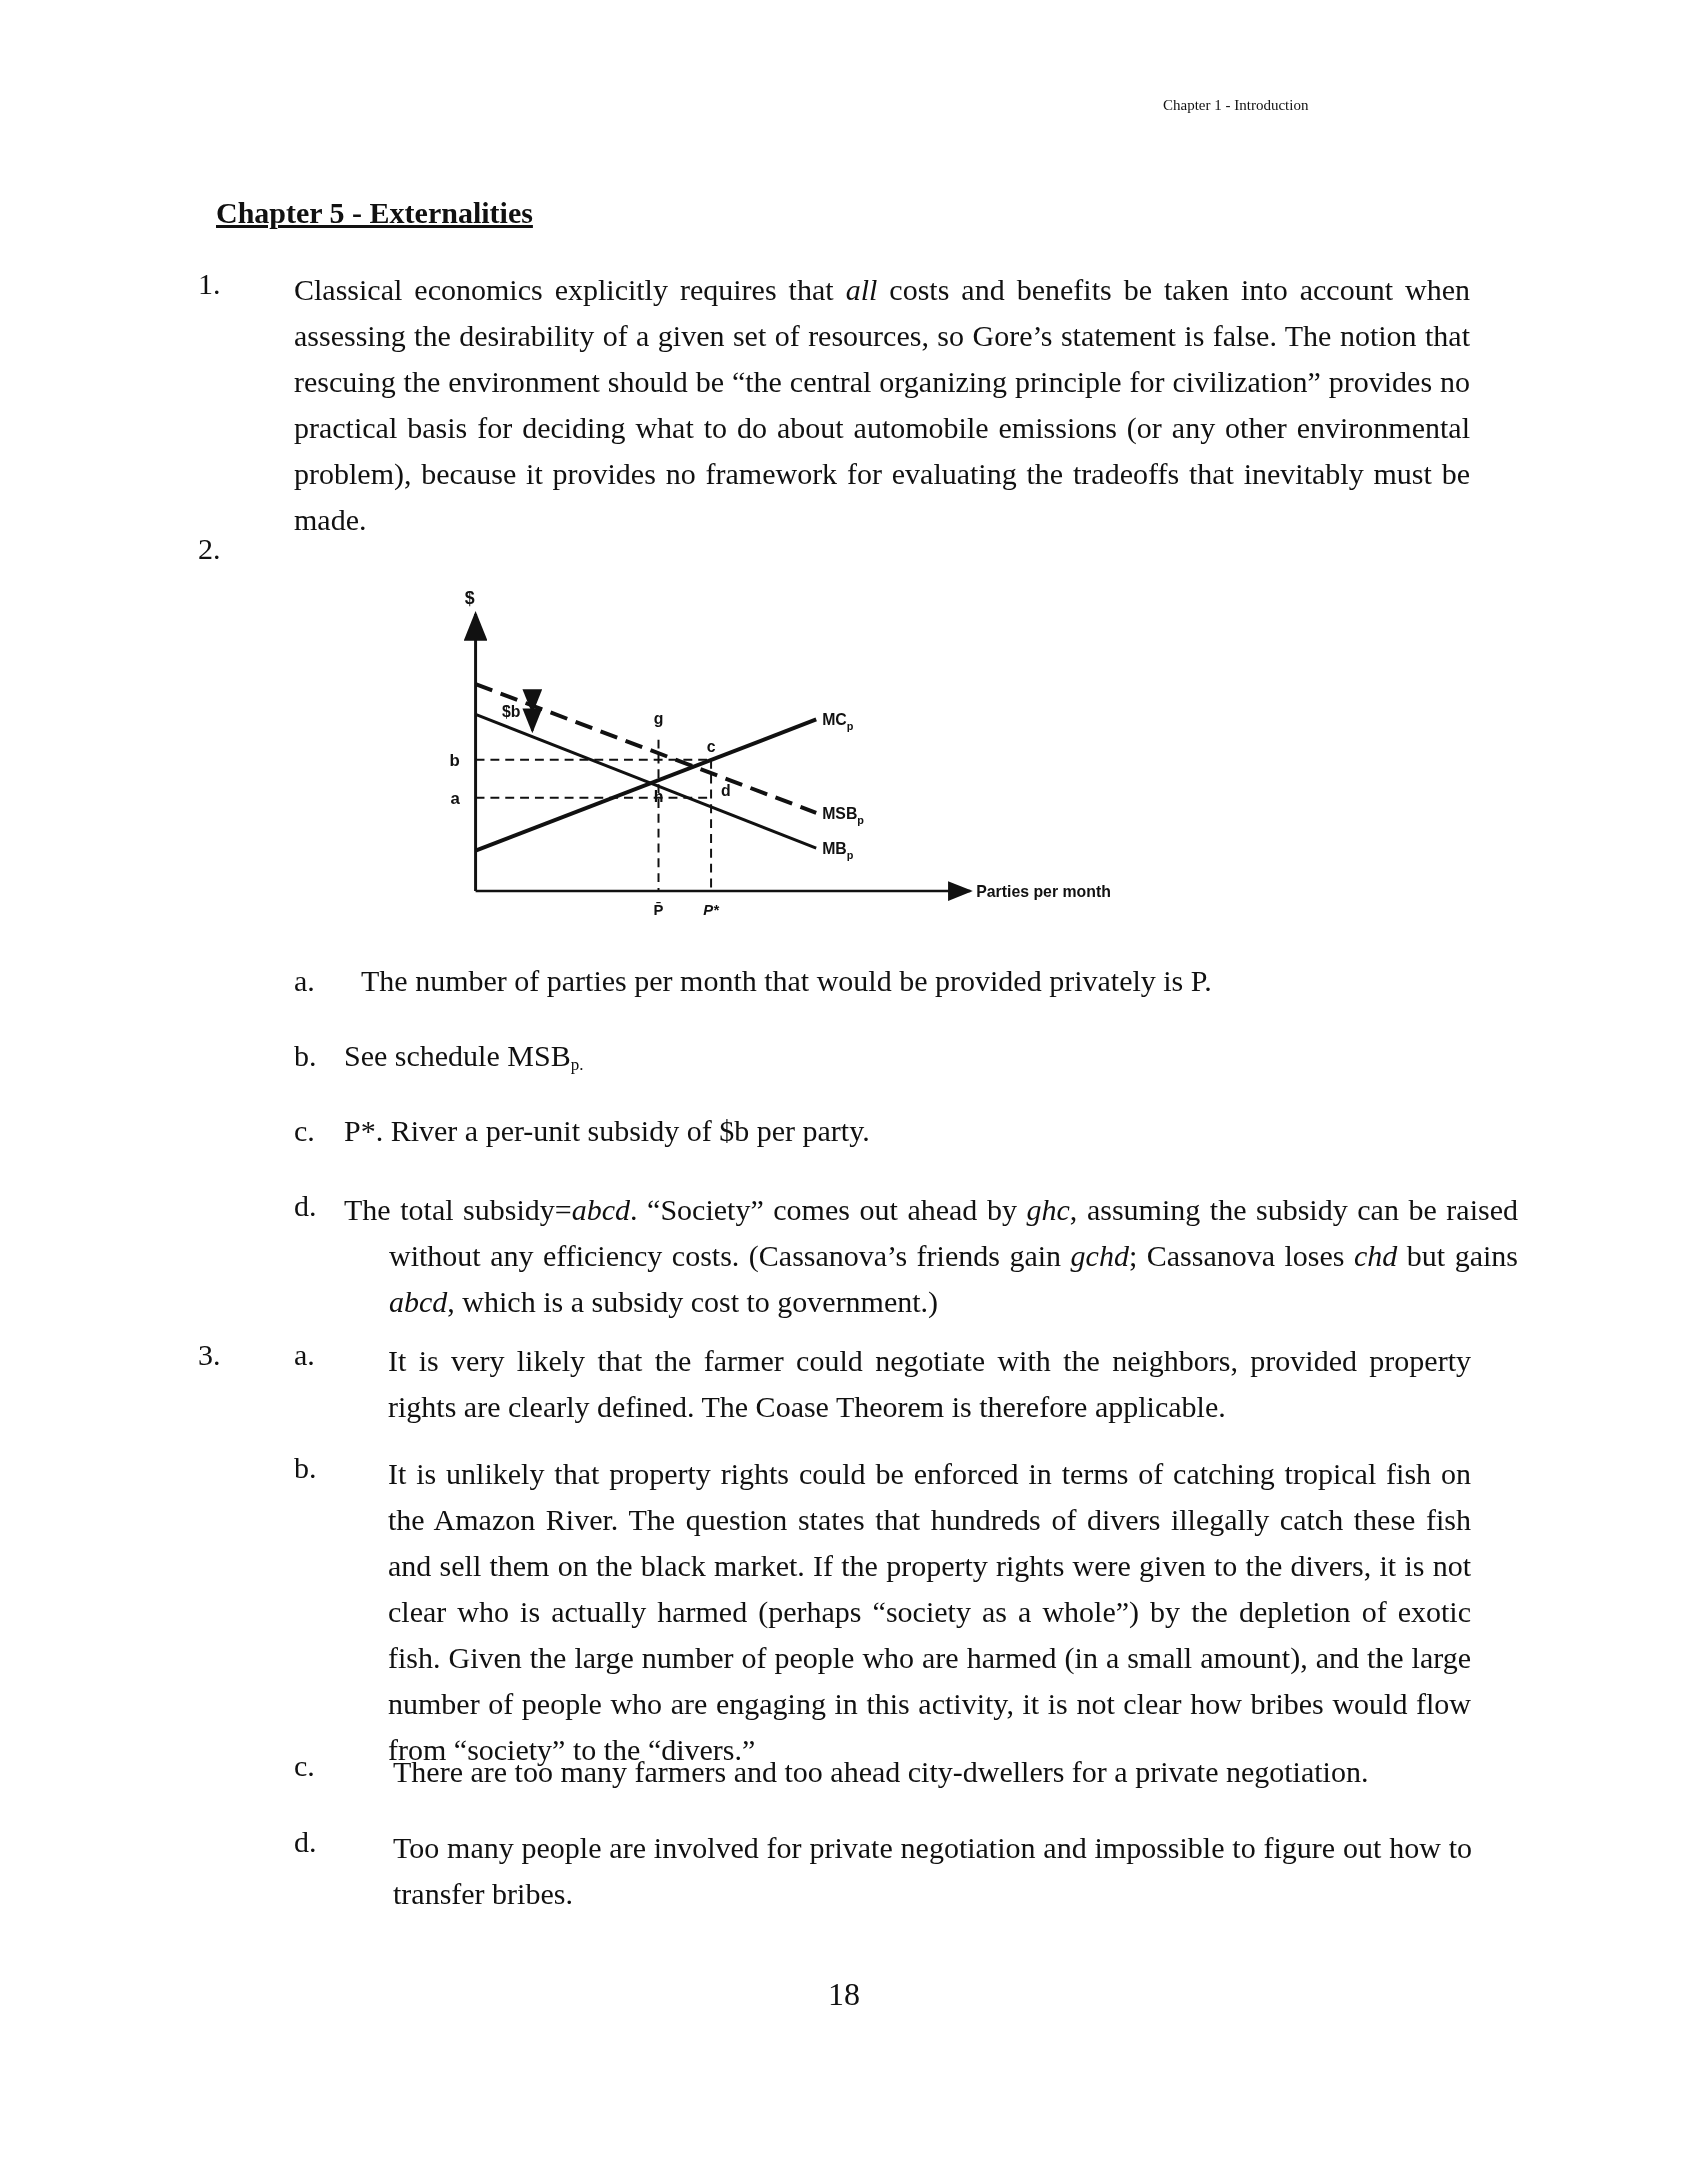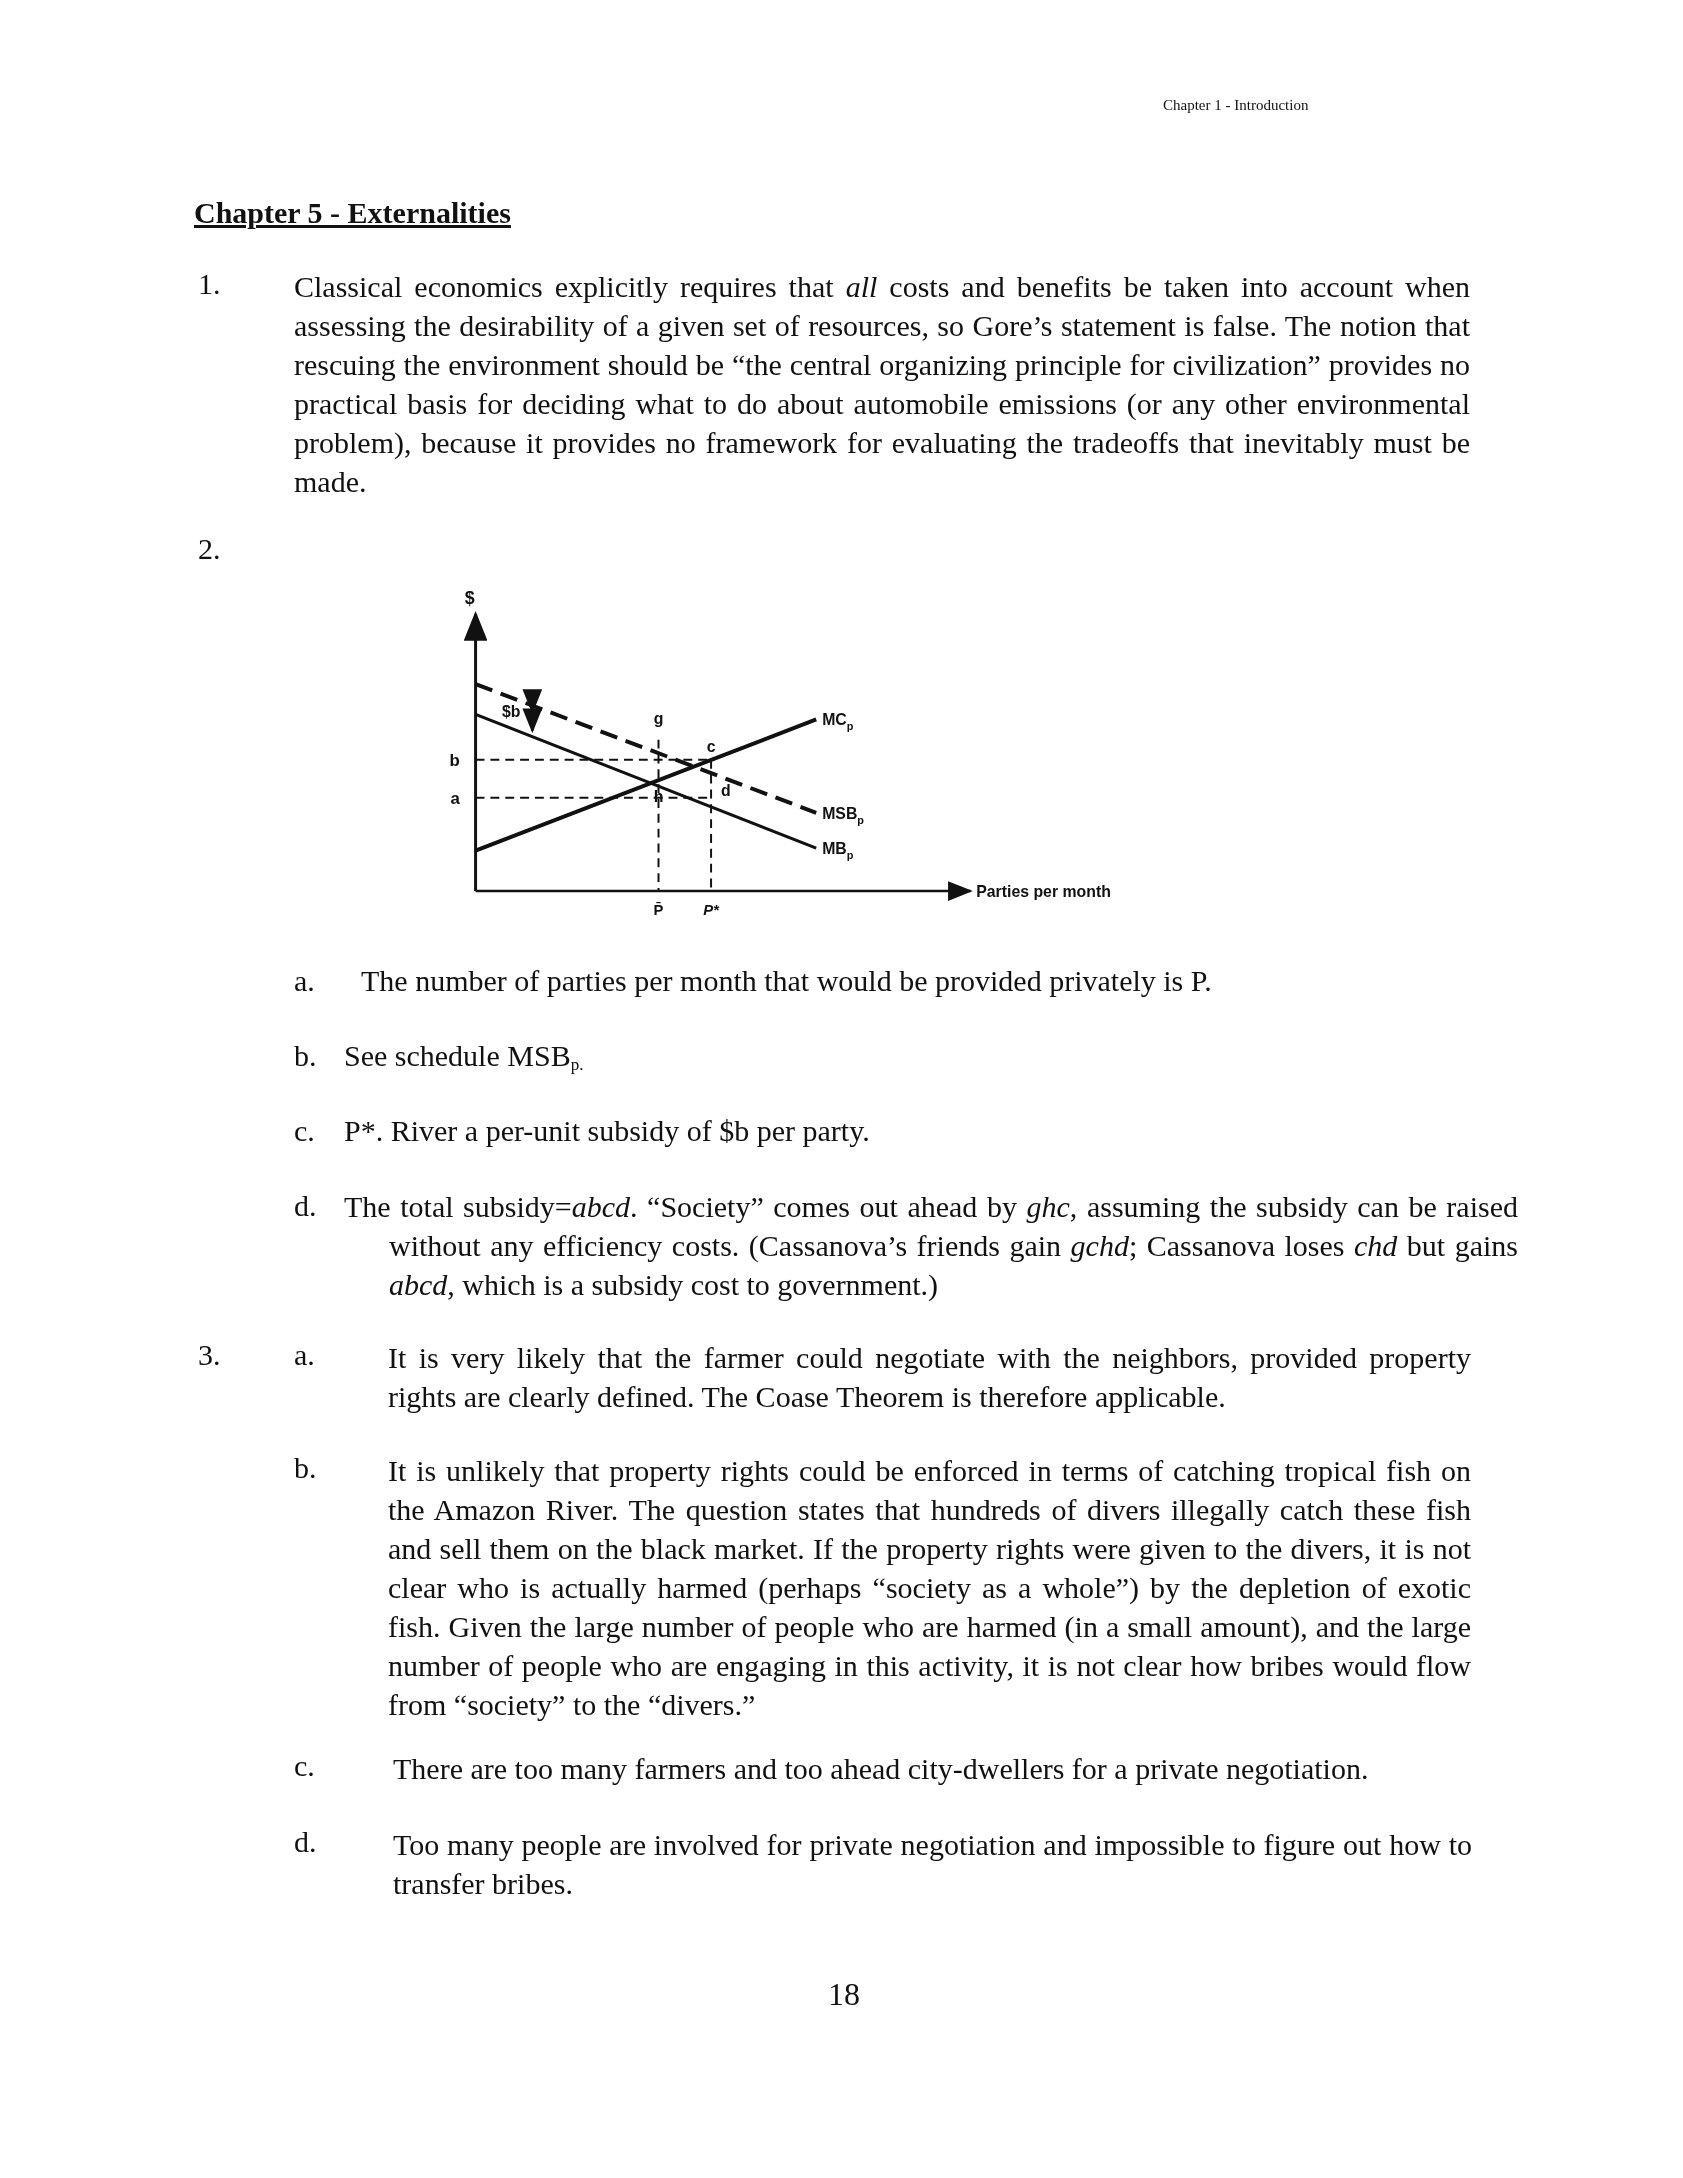--- a/index.html
+++ b/index.html
@@ -1,22 +1,22 @@
 <!DOCTYPE html>
 <html><head>
 <meta charset="utf-8">
 <style>
   html, body { margin: 0; padding: 0; background: #ffffff; }
   body { width: 1683px; height: 2178px; position: relative; overflow: hidden;
          font-family: "Liberation Serif", "DejaVu Serif", serif; color: #111; }
   .abs { position: absolute; }
   .header { top: 97px; left: 1163px; font-size: 15px; }
-  .title { top: 196px; left: 194px; font-size: 30px; font-weight: bold; text-decoration: underline; }
+  .title { top: 196px; left: 216px; font-size: 30px; font-weight: bold; text-decoration: underline; }
   .num { font-size: 30px; }
-  .para { font-size: 30px; line-height: 39px; text-align: justify; text-align-last: left; }
+  .para { font-size: 30px; line-height: 46px; text-align: justify; text-align-last: left; }
   .item1 { top: 267px; left: 294px; width: 1176px; }
   .sub { font-size: 30px; line-height: 38px; }
   .sub .lbl { position: absolute; left: 0; top: 0; }
   .i { font-style: italic; }
   sub.small { font-size: 17px; vertical-align: -4px; }
   .pagenum { top: 1976px; left: 828px; font-size: 32px; }
   svg text { font-family: "Liberation Sans", "DejaVu Sans", sans-serif; font-weight: bold; }
 </style>
 </head>
 <body>

